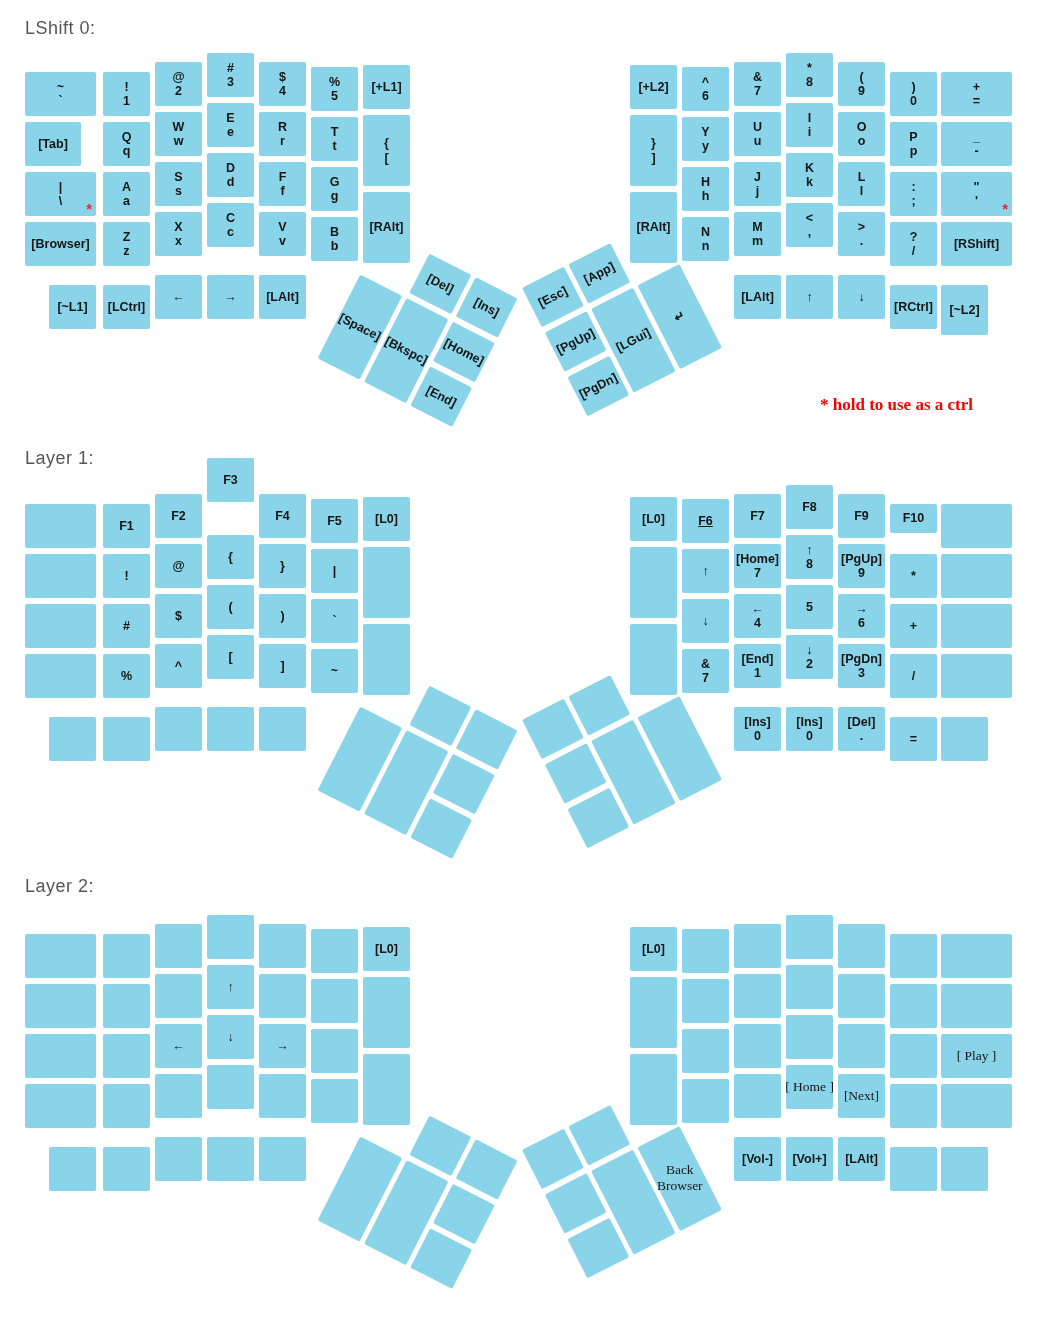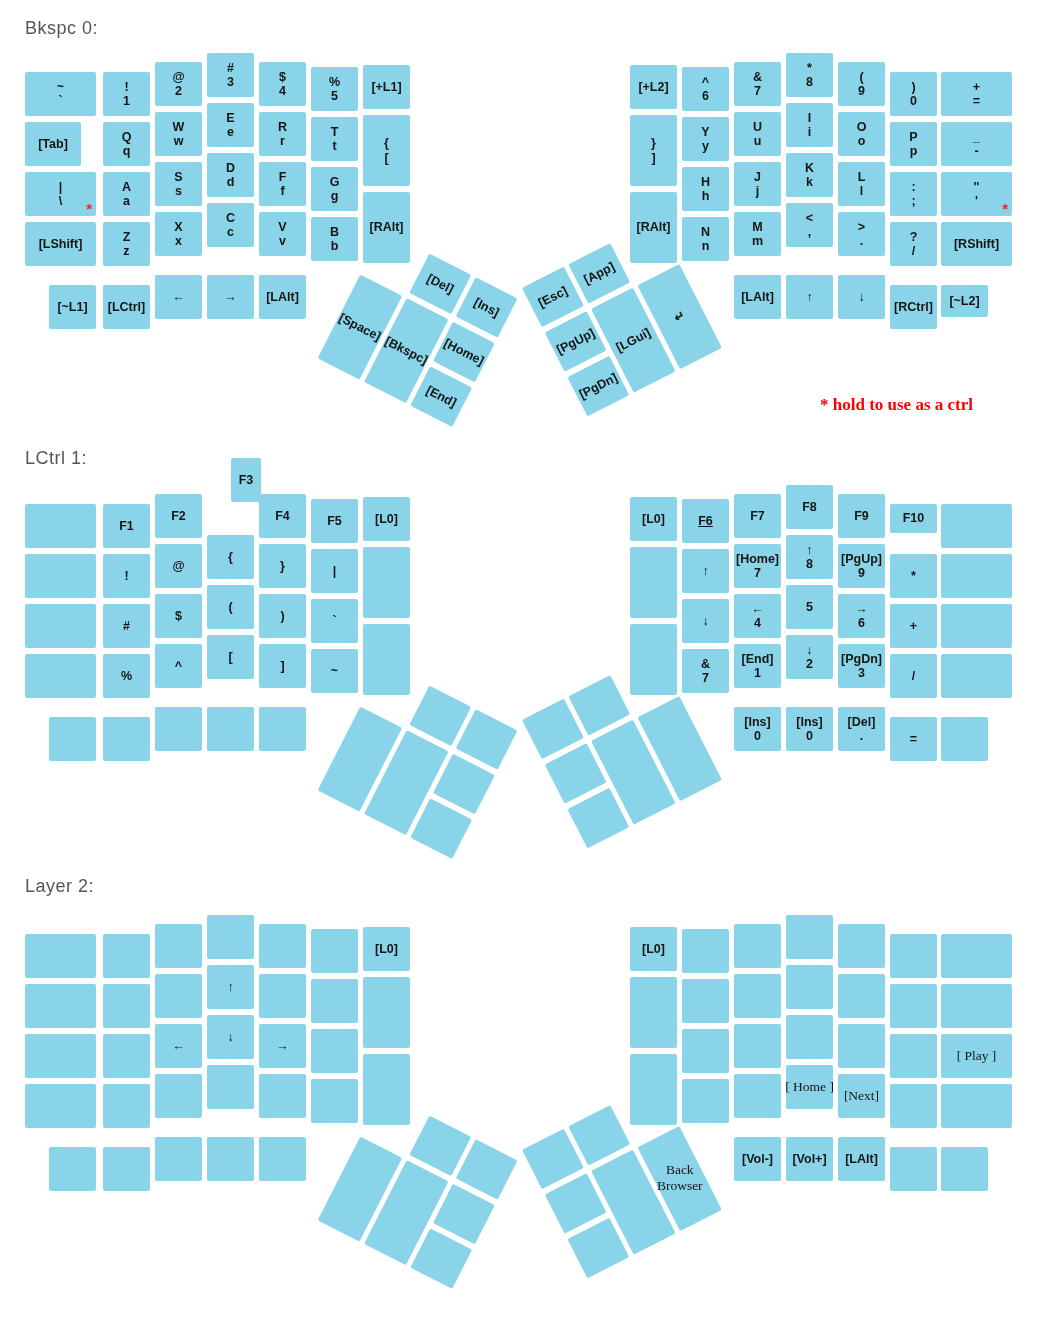--- a/index.html
+++ b/index.html
@@ -15,22 +15,22 @@
   .key .ln{white-space:nowrap;}
   .key.serif .lg{font-family:"Liberation Serif",serif;font-weight:400;font-size:13.5px;}
   .key .lg.level{transform:rotate(27deg);}
   .star{position:absolute;right:4px;bottom:0px;color:#f5232b;font-size:15px;font-weight:700;line-height:1;}
   .thumb{position:absolute;width:151px;height:144px;transform-origin:0 0;}
 </style>
 </head>
 <body>
 
 <div class="page">
-  <div class="layer-title" style="top:18px">Bkspc 0:</div>
-  <div class="layer-title" style="top:448px">LCtrl 1:</div>
+  <div class="layer-title" style="top:18px">LShift 0:</div>
+  <div class="layer-title" style="top:448px">Layer 1:</div>
   <div class="layer-title" style="top:876px">Layer 2:</div>
   <div class="note">* hold to use as a ctrl</div>
   <div id="keys">
       <div>
         <div class="key" style="left: 25px; top: 72px; width: 71px; height: 44px;">
           <div class="lg">
             <div class="ln">~</div>
             <div class="ln">`</div>
           </div>
         </div>
@@ -147,21 +147,21 @@
             <div class="ln">g</div>
           </div>
         </div>
         <div class="key" style="left: 363px; top: 192px; width: 47px; height: 71px;">
           <div class="lg">
             <div class="ln">[RAlt]</div>
           </div>
         </div>
         <div class="key" style="left: 25px; top: 222px; width: 71px; height: 44px;">
           <div class="lg">
-            <div class="ln">[LShift]</div>
+            <div class="ln">[Browser]</div>
           </div>
         </div>
         <div class="key" style="left: 103px; top: 222px; width: 47px; height: 44px;">
           <div class="lg">
             <div class="ln">Z</div>
             <div class="ln">z</div>
           </div>
         </div>
         <div class="key" style="left: 155px; top: 212px; width: 47px; height: 44px;">
           <div class="lg">
@@ -419,21 +419,21 @@
         <div class="key" style="left: 838px; top: 275px; width: 47px; height: 44px;">
           <div class="lg">
             <div class="ln">↓</div>
           </div>
         </div>
         <div class="key" style="left: 890px; top: 285px; width: 47px; height: 44px; text-align: right;">
           <div class="lg">
             <div class="ln">[RCtrl]</div>
           </div>
         </div>
-        <div class="key" style="left: 941px; top: 285px; width: 47px; height: 32px;">
+        <div class="key" style="left: 941px; top: 285px; width: 47px; height: 50px;">
           <div class="lg">
             <div class="ln">[~L2]</div>
           </div>
         </div>
       </div>
       <div class="thumb" style="left: 522px; top: 288px; transform: rotate(-27deg);">
         <div class="key" style="left: 0px; top: 0px; width: 47px; height: 44px;">
           <div class="lg">
             <div class="ln">[Esc]</div>
           </div>
@@ -471,21 +471,21 @@
         <div class="key" style="left: 103px; top: 504px; width: 47px; height: 44px;">
           <div class="lg">
             <div class="ln">F1</div>
           </div>
         </div>
         <div class="key" style="left: 155px; top: 494px; width: 47px; height: 44px;">
           <div class="lg">
             <div class="ln">F2</div>
           </div>
         </div>
-        <div class="key" style="left: 207px; top: 458px; width: 30px; height: 44px; margin-left: 24px;">
+        <div class="key" style="left: 207px; top: 458px; width: 47px; height: 44px;">
           <div class="lg">
             <div class="ln">F3</div>
           </div>
         </div>
         <div class="key" style="left: 259px; top: 494px; width: 47px; height: 44px;">
           <div class="lg">
             <div class="ln">F4</div>
           </div>
         </div>
         <div class="key" style="left: 311px; top: 499px; width: 47px; height: 44px; justify-content: center;">

